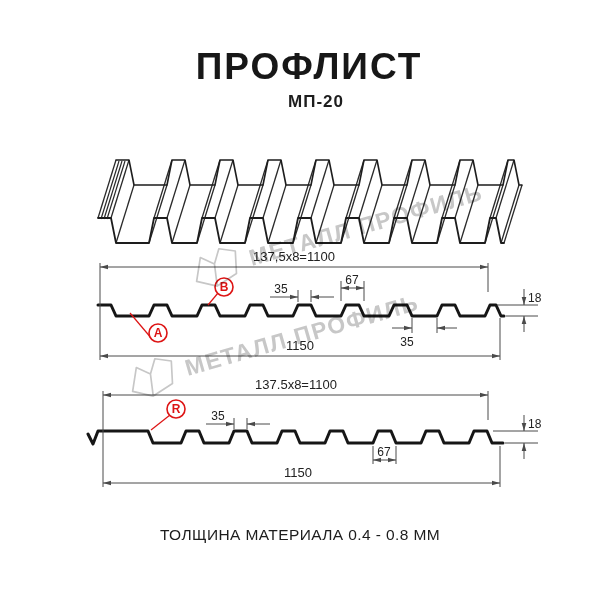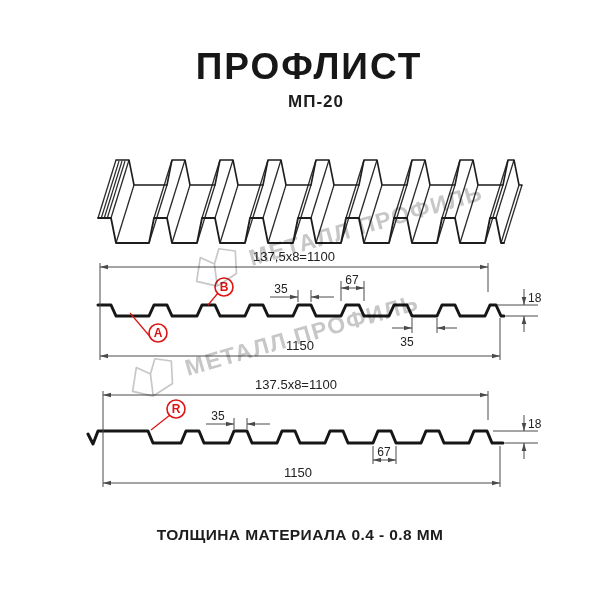--- a/index.html
+++ b/index.html
@@ -3,21 +3,21 @@
 <meta charset="utf-8">
 <style>
   html,body{margin:0;padding:0;background:#ffffff;}
   .page{position:relative;width:600px;height:600px;background:#ffffff;
         font-family:"Liberation Sans",sans-serif;overflow:hidden;}
   .title{position:absolute;top:46px;left:9px;width:100%;text-align:center;
          font-size:37px;font-weight:700;letter-spacing:2px;color:#171717;}
   .subtitle{position:absolute;top:92px;left:0;width:100%;text-align:center;
          font-size:17px;font-weight:700;letter-spacing:1px;color:#1d1d1d;margin-left:16px;}
   .footer{position:absolute;top:526px;left:0;width:100%;text-align:center;
-         font-size:15.5px;font-weight:700;letter-spacing:.4px;color:#1d1d1d;}
+         font-size:15.5px;font-weight:400;letter-spacing:.4px;color:#1d1d1d;}
   #drawing{position:absolute;left:0;top:0;pointer-events:none;}
   .wm{position:absolute;display:flex;align-items:center;gap:10px;
       color:#c7c7c7;mix-blend-mode:multiply;pointer-events:none;}
   .wm span{font-size:23px;font-weight:700;letter-spacing:1.5px;white-space:nowrap;}
   .wm svg{flex:0 0 auto;}
   .wm1{left:182px;top:210px;width:312px;transform:rotate(-16deg);}
   .wm2{left:118px;top:320px;width:312px;transform:rotate(-16deg);}
 </style>
 </head>
 <body>

